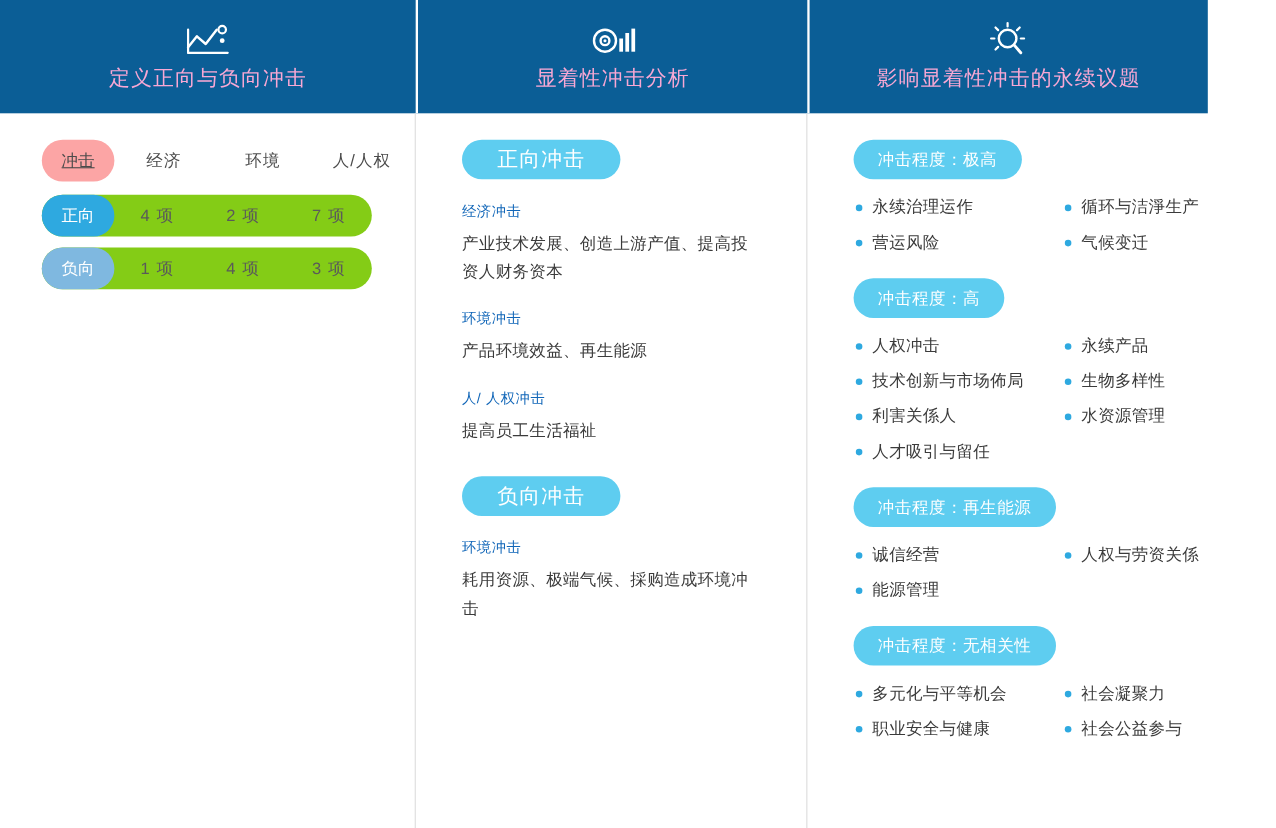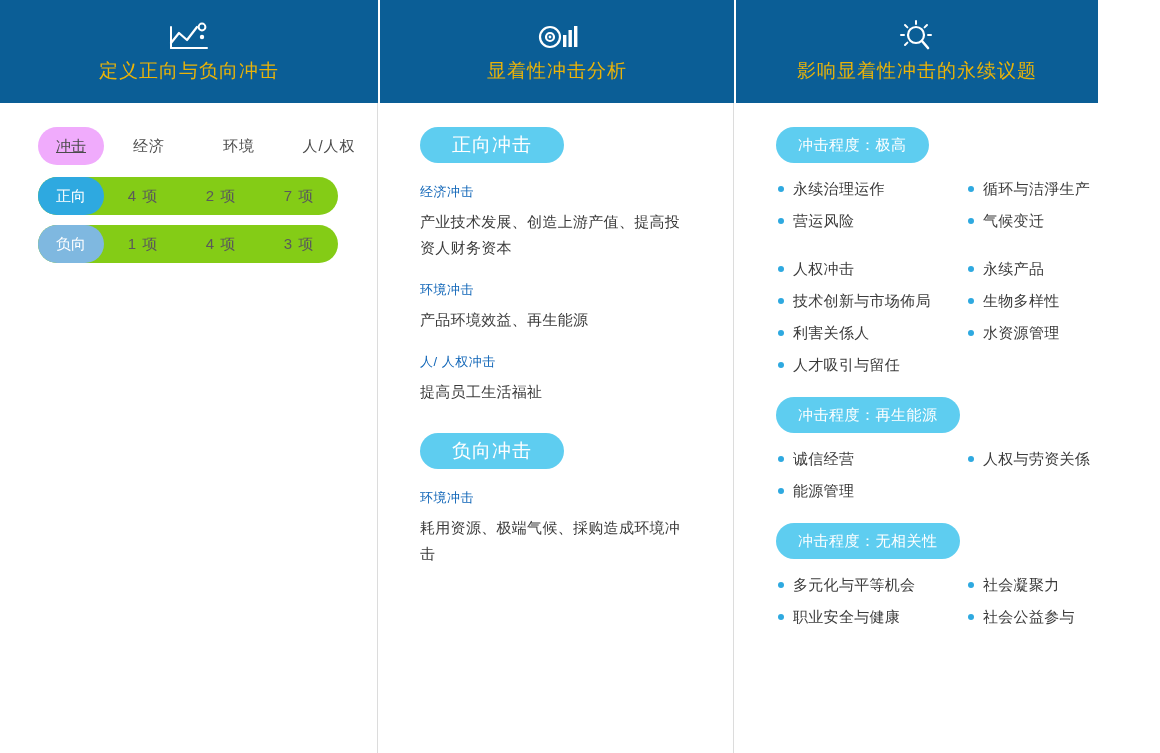--- a/index.html
+++ b/index.html
@@ -20,21 +20,21 @@
 
   
   .header-row {
     display: flex;
     width: 100%;
     height: 103px;
     flex: 0 0 103px;
   }
   .header-col {
     background: #0b5e96;
-    color: #eab308;
+    color: #f9a8d4;
     display: flex;
     flex-direction: column;
     align-items: center;
     justify-content: center;
     position: relative;
   }
   .header-col.c1 { width: 378px; }
   .header-col.c2 { width: 356px; }
   .header-col.c3 { width: 364px; }
   .header-col + .header-col { border-left: 2px solid #ffffff; }
@@ -78,21 +78,21 @@
   .pill {
     height: 38px;
     min-width: 66px;
     border-radius: 19px;
     display: flex;
     align-items: center;
     justify-content: center;
     font-size: 15px;
     color: #4b4b4b;
   }
-  .pill.grey { background: #f0abfc; text-decoration: underline; }
+  .pill.grey { background: #fca5a5; text-decoration: underline; }
   .pill.blue-pos {
     background: #2ea9e0;
     color: #ffffff;
   }
   .pill.blue-neg {
     background: #7fb8e0;
     color: #ffffff;
   }
   .track {
     display: flex;
@@ -321,20 +321,21 @@
               <span>营运风险</span>
             </div>
           <div class="item">
               <span class="dot"></span>
               <span>气候变迁</span>
             </div>
         </div>
       </div>
 
       <div class="group">
+        <div class="grouptag">冲击程度：高</div>
         <div class="items">
           <div class="item">
               <span class="dot"></span>
               <span>人权冲击</span>
             </div>
           <div class="item">
               <span class="dot"></span>
               <span>永续产品</span>
             </div>
           <div class="item">

